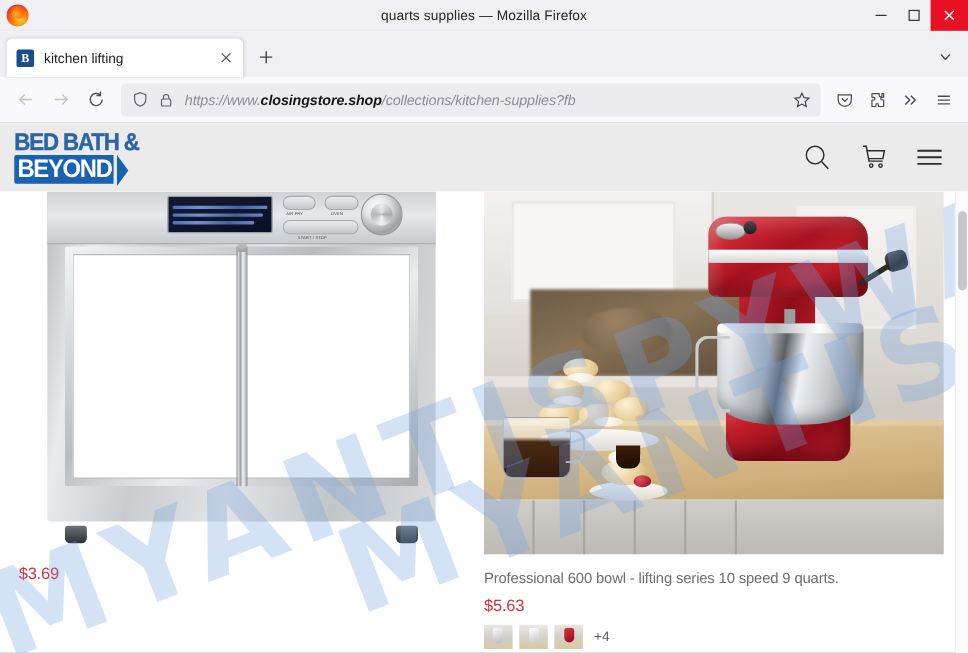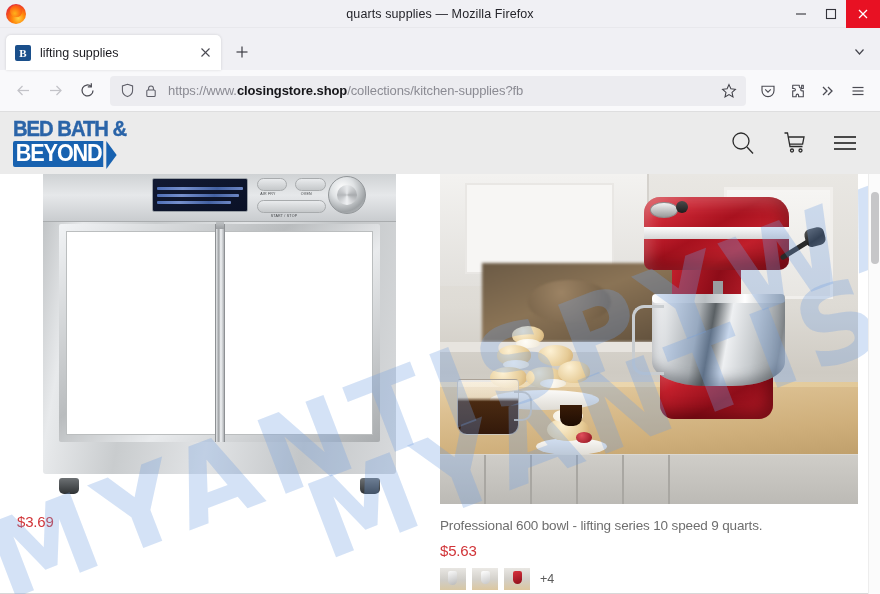--- a/index.html
+++ b/index.html
@@ -67,20 +67,21 @@
     height: 42px; background: #f9f9fb; display: flex; align-items: center;
     padding: 0 7px; border-bottom: 1px solid #dededf;
   }
   .navbtn { width: 32px; height: 32px; display: flex; align-items: center; justify-content: center; border-radius: 4px; }
   .navbtn.dim { color: #c3c3c8; }
   .navbtn.on { color: #4b4b53; }
   .urlbar {
     flex: 1; height: 30px; background: #ececf0; border-radius: 4px;
     display: flex; align-items: center; margin: 0 7px; padding: 0 6px 0 10px;
     overflow: hidden;
+    font-style: italic;
   }
   .urlbar .ico { color: #5c5c66; display: flex; align-items: center; flex: 0 0 auto; }
   .url-text {
     flex: 1; margin-left: 10px; font-size: 13px; color: #8b8b93;
     white-space: nowrap; overflow: hidden; letter-spacing: -.1px;
   }
   .url-text .host { color: #16161a; font-weight: 600; }
   .star { width: 22px; display: flex; align-items: center; justify-content: center; color: #3f3f47; flex: 0 0 auto; }
   .tbtn { width: 30px; height: 30px; display: flex; align-items: center; justify-content: center; color: #4b4b53; }
 
@@ -308,21 +309,21 @@
             <line x1="2" y1="2" x2="10" y2="10" stroke="currentColor" stroke-width="1.3"></line>
             <line x1="10" y1="2" x2="2" y2="10" stroke="currentColor" stroke-width="1.3"></line>
           </svg>
       </div>
     </div>
   </div>
 
   <div class="tabstrip">
     <div class="tab">
       <div class="favicon">B</div>
-      <div class="tab-title">lifting supplies</div>
+      <div class="tab-title">kitchen lifting</div>
       <div class="tab-close">
         <svg width="11" height="11" viewBox="0 0 11 11">
             <line x1="1.5" y1="1.5" x2="9.5" y2="9.5" stroke="currentColor" stroke-width="1.1"></line>
             <line x1="9.5" y1="1.5" x2="1.5" y2="9.5" stroke="currentColor" stroke-width="1.1"></line>
           </svg>
       </div>
     </div>
     <div class="newtab">
       <svg width="14" height="14" viewBox="0 0 14 14">
           <line x1="7" y1="1.5" x2="7" y2="12.5" stroke="currentColor" stroke-width="1.2"></line>

